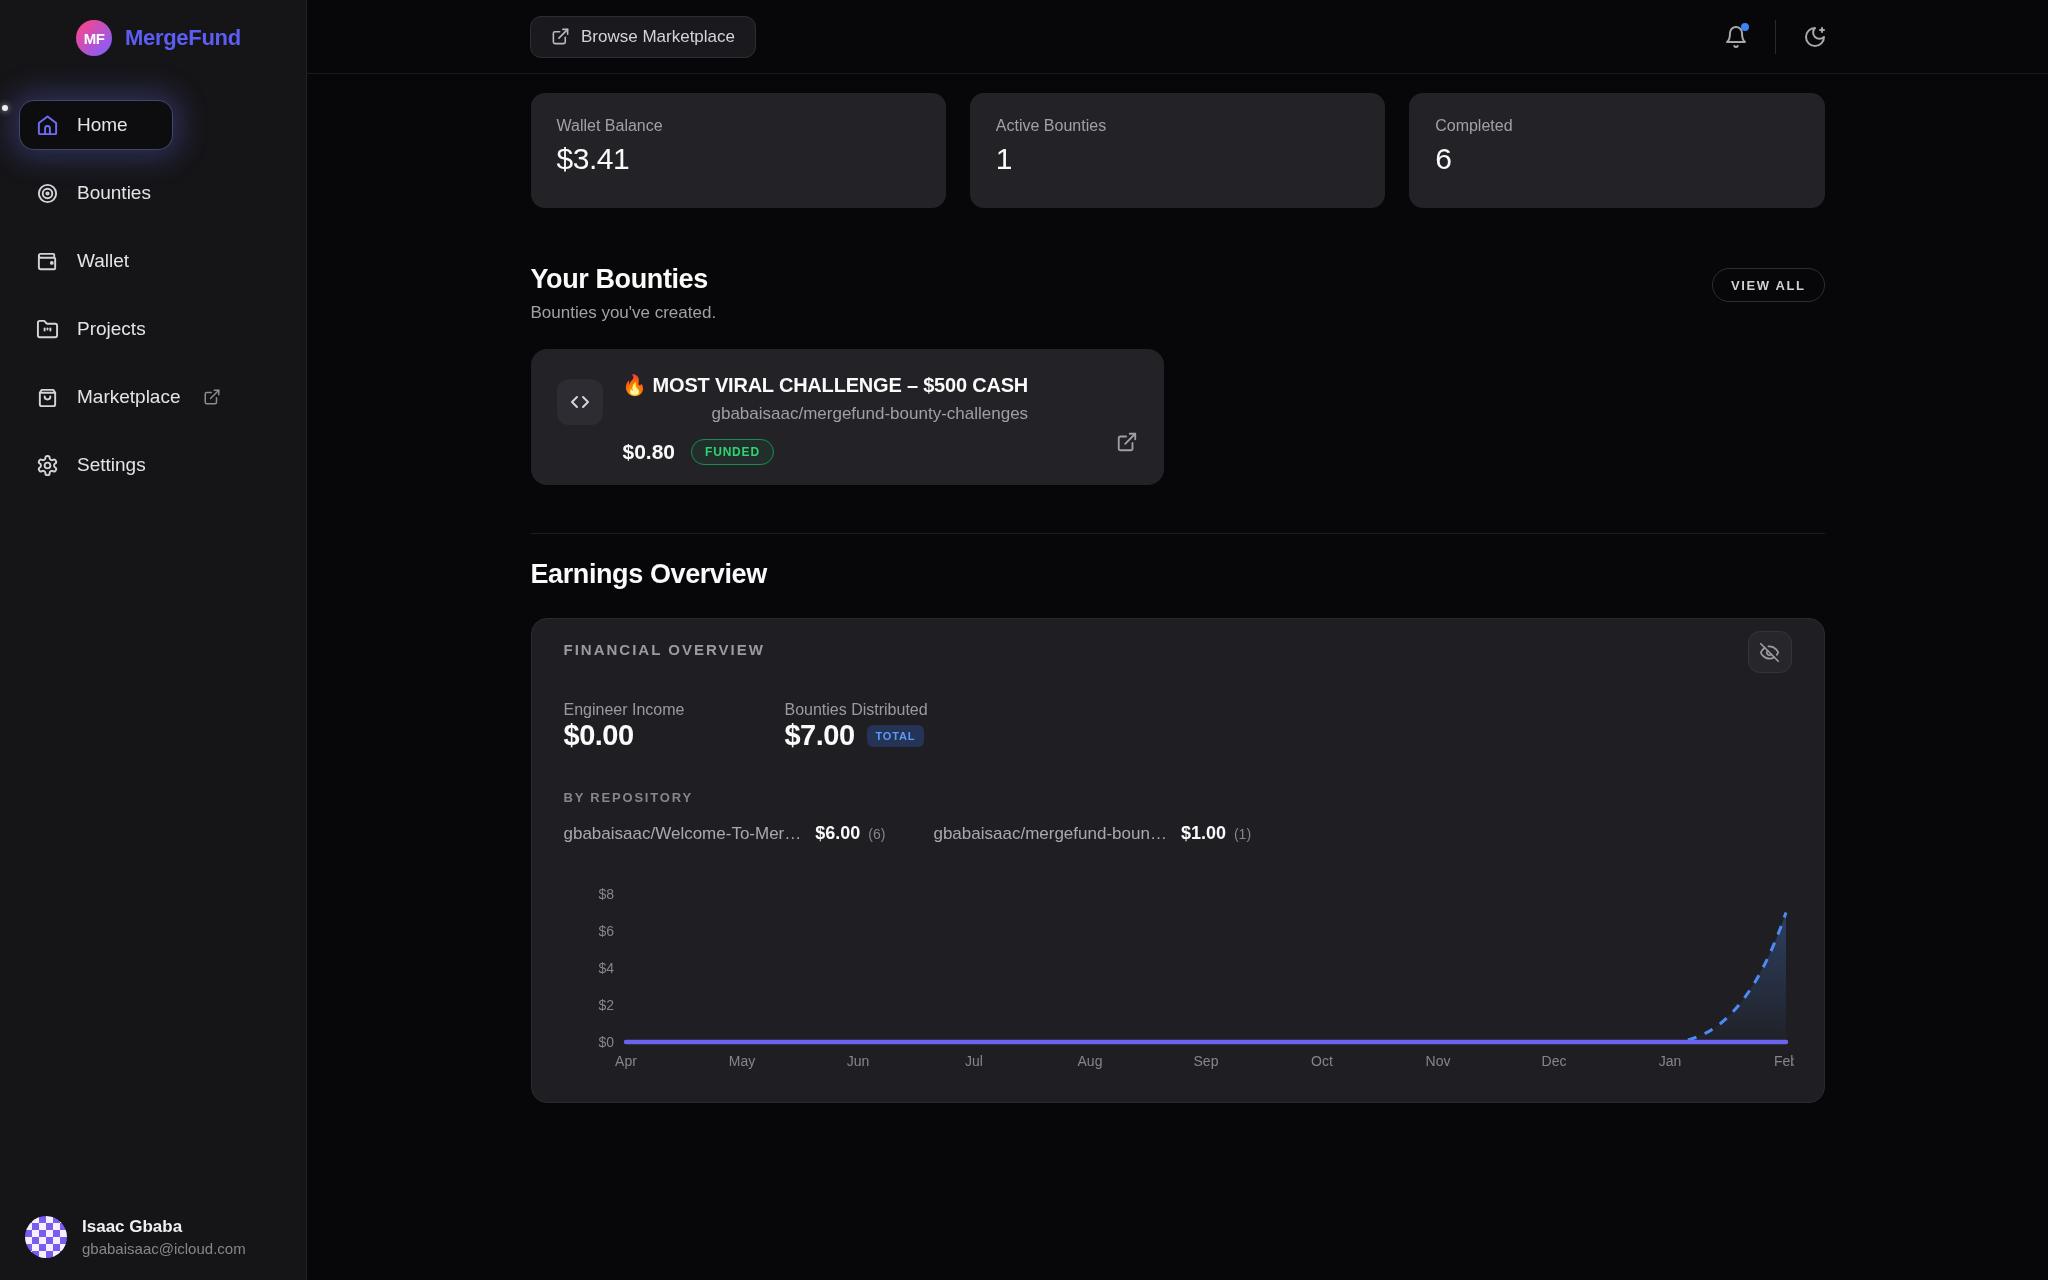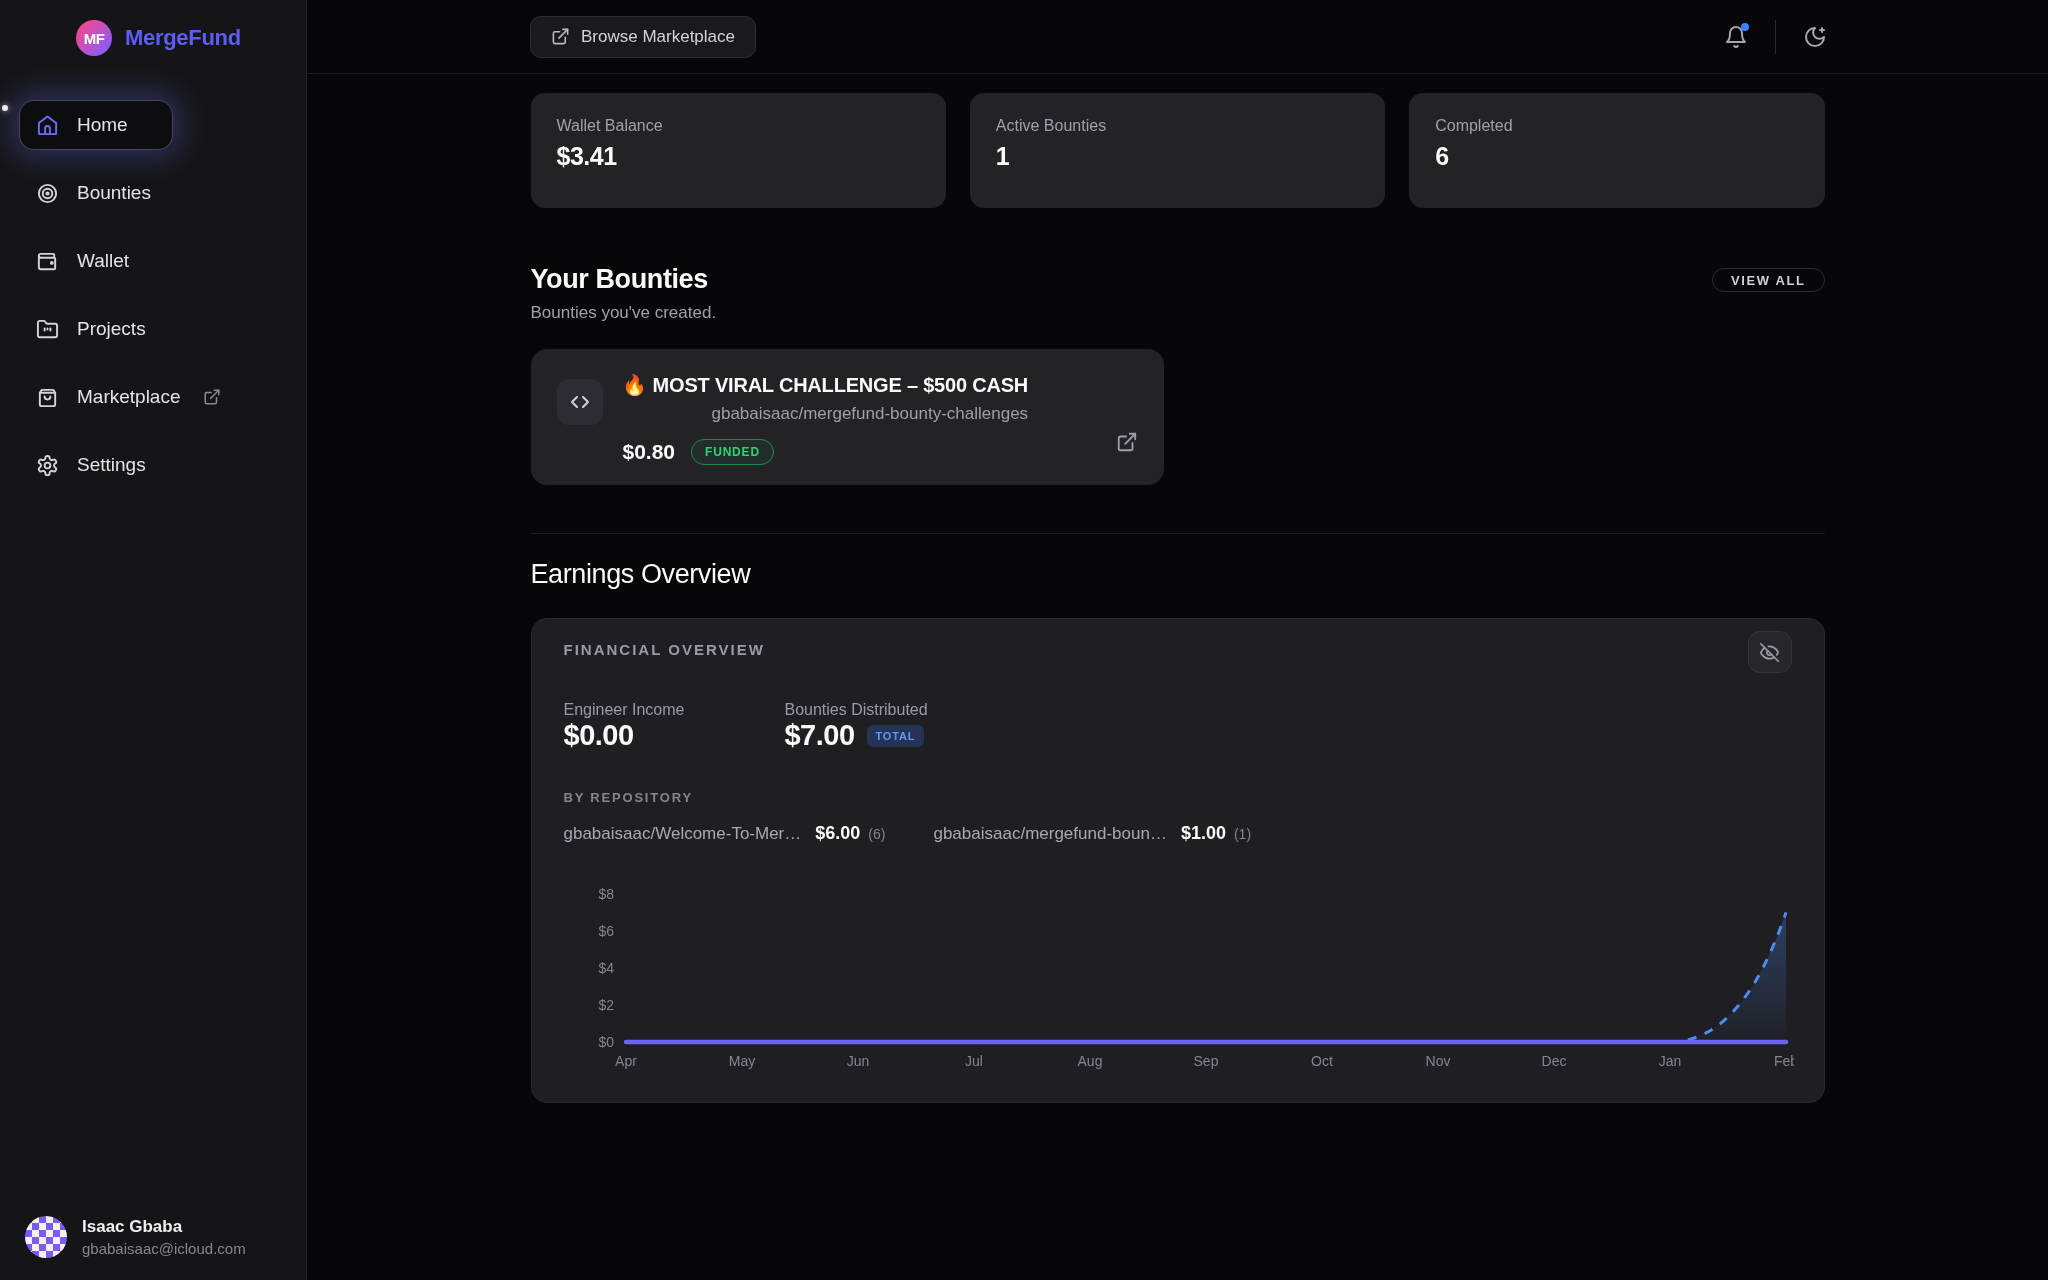--- a/index.html
+++ b/index.html
@@ -50,48 +50,48 @@
   .notif-dot { position:absolute; top:1px; right:2px; width:8px; height:8px;
     border-radius:50%; background:#3b82f6; }
   .v-divider { width:1px; height:34px; background:#2a2a2e; }
 
   .content { width:1294px; margin:0 auto; padding-top:19px; }
 
   
   .stats-row { display:flex; gap:24px;justify-content:flex-end; }
   .stat-card { flex:1; height:115px; background:#232327; border-radius:14px; padding:24px 26px; }
   .stat-label { font-size:16px; color:#a0a0a8; }
-  .stat-value { font-size:25px; font-weight:700; margin-top:7px; letter-spacing:-0.5px; }
+  .stat-value { font-size:30px; font-weight:400; margin-top:7px; letter-spacing:-0.5px; }
 
   
   .section-head { display:flex; align-items:flex-start; margin-top:56px; }
   .section-title { font-size:27px; font-weight:800; letter-spacing:-0.4px; }
   .section-sub { font-size:17px; color:#a0a0a8; margin-top:8px; }
-  .view-all-btn { margin-left:auto; margin-top:4px; height:24px; padding:0 18px;
+  .view-all-btn { margin-left:auto; margin-top:4px; height:34px; padding:0 18px;
     border:1px solid #2d2d33; background:transparent; border-radius:17px;
     color:#cfcfd4; font-size:13px; font-weight:700; letter-spacing:1.6px; cursor:pointer; }
 
   .bounty-card { position:relative; margin-top:26px; width:633px; height:136px;
     background:#232327; border-radius:16px; padding:24px 26px; display:flex; cursor:pointer;text-align:right; }
   .code-box { width:46px; height:46px; border-radius:12px; background:#2c2c32;
     display:flex; align-items:center; justify-content:center; flex-shrink:0; margin-top:6px; }
   .code-box svg { width:24px; height:24px; stroke:#d4d4d8; }
   .bounty-info { margin-left:20px; }
   .bounty-title { font-size:20px; font-weight:800; letter-spacing:-0.2px; }
   .bounty-repo { font-size:17px; color:#9f9fa6; margin-top:7px; }
   .bounty-row { display:flex; align-items:center; margin-top:15px; }
   .bounty-amount { font-size:21px; font-weight:800; }
   .funded-badge { margin-left:16px; padding:5px 13px; border:1px solid #1e8a4e;
     border-radius:999px; background:rgba(34,197,94,.07); color:#2fd472;
     font-size:12px; font-weight:700; letter-spacing:0.8px; }
   .bounty-ext { position:absolute; right:26px; bottom:28px; }
   .bounty-ext svg { width:22px; height:22px; stroke:#9f9fa6; }
 
   .h-divider { margin-top:48px; border-top:1px solid #1d1d21; }
-  .earnings-title { margin-top:25px; font-size:27px; font-weight:400; letter-spacing:-0.4px; }
+  .earnings-title { margin-top:25px; font-size:27px; font-weight:700; letter-spacing:-0.4px; }
 
   
   .fin-card { margin-top:28px; width:1294px; background:#1f1f23;
     border:1px solid #2a2a2f; border-radius:16px; padding:12px 32px 24px; }
   .fin-head { display:flex; align-items:flex-start; }
   .fin-head-label { font-size:15px; font-weight:700; letter-spacing:2px; color:#9a9aa2; margin-top:10px; }
   .eye-btn { margin-left:auto; width:44px; height:42px; border-radius:12px;
     background:#26262b; border:1px solid #34343a; display:flex; align-items:center;
     justify-content:center; cursor:pointer; }
   .eye-btn svg { width:21px; height:21px; stroke:#9a9aa2; }

